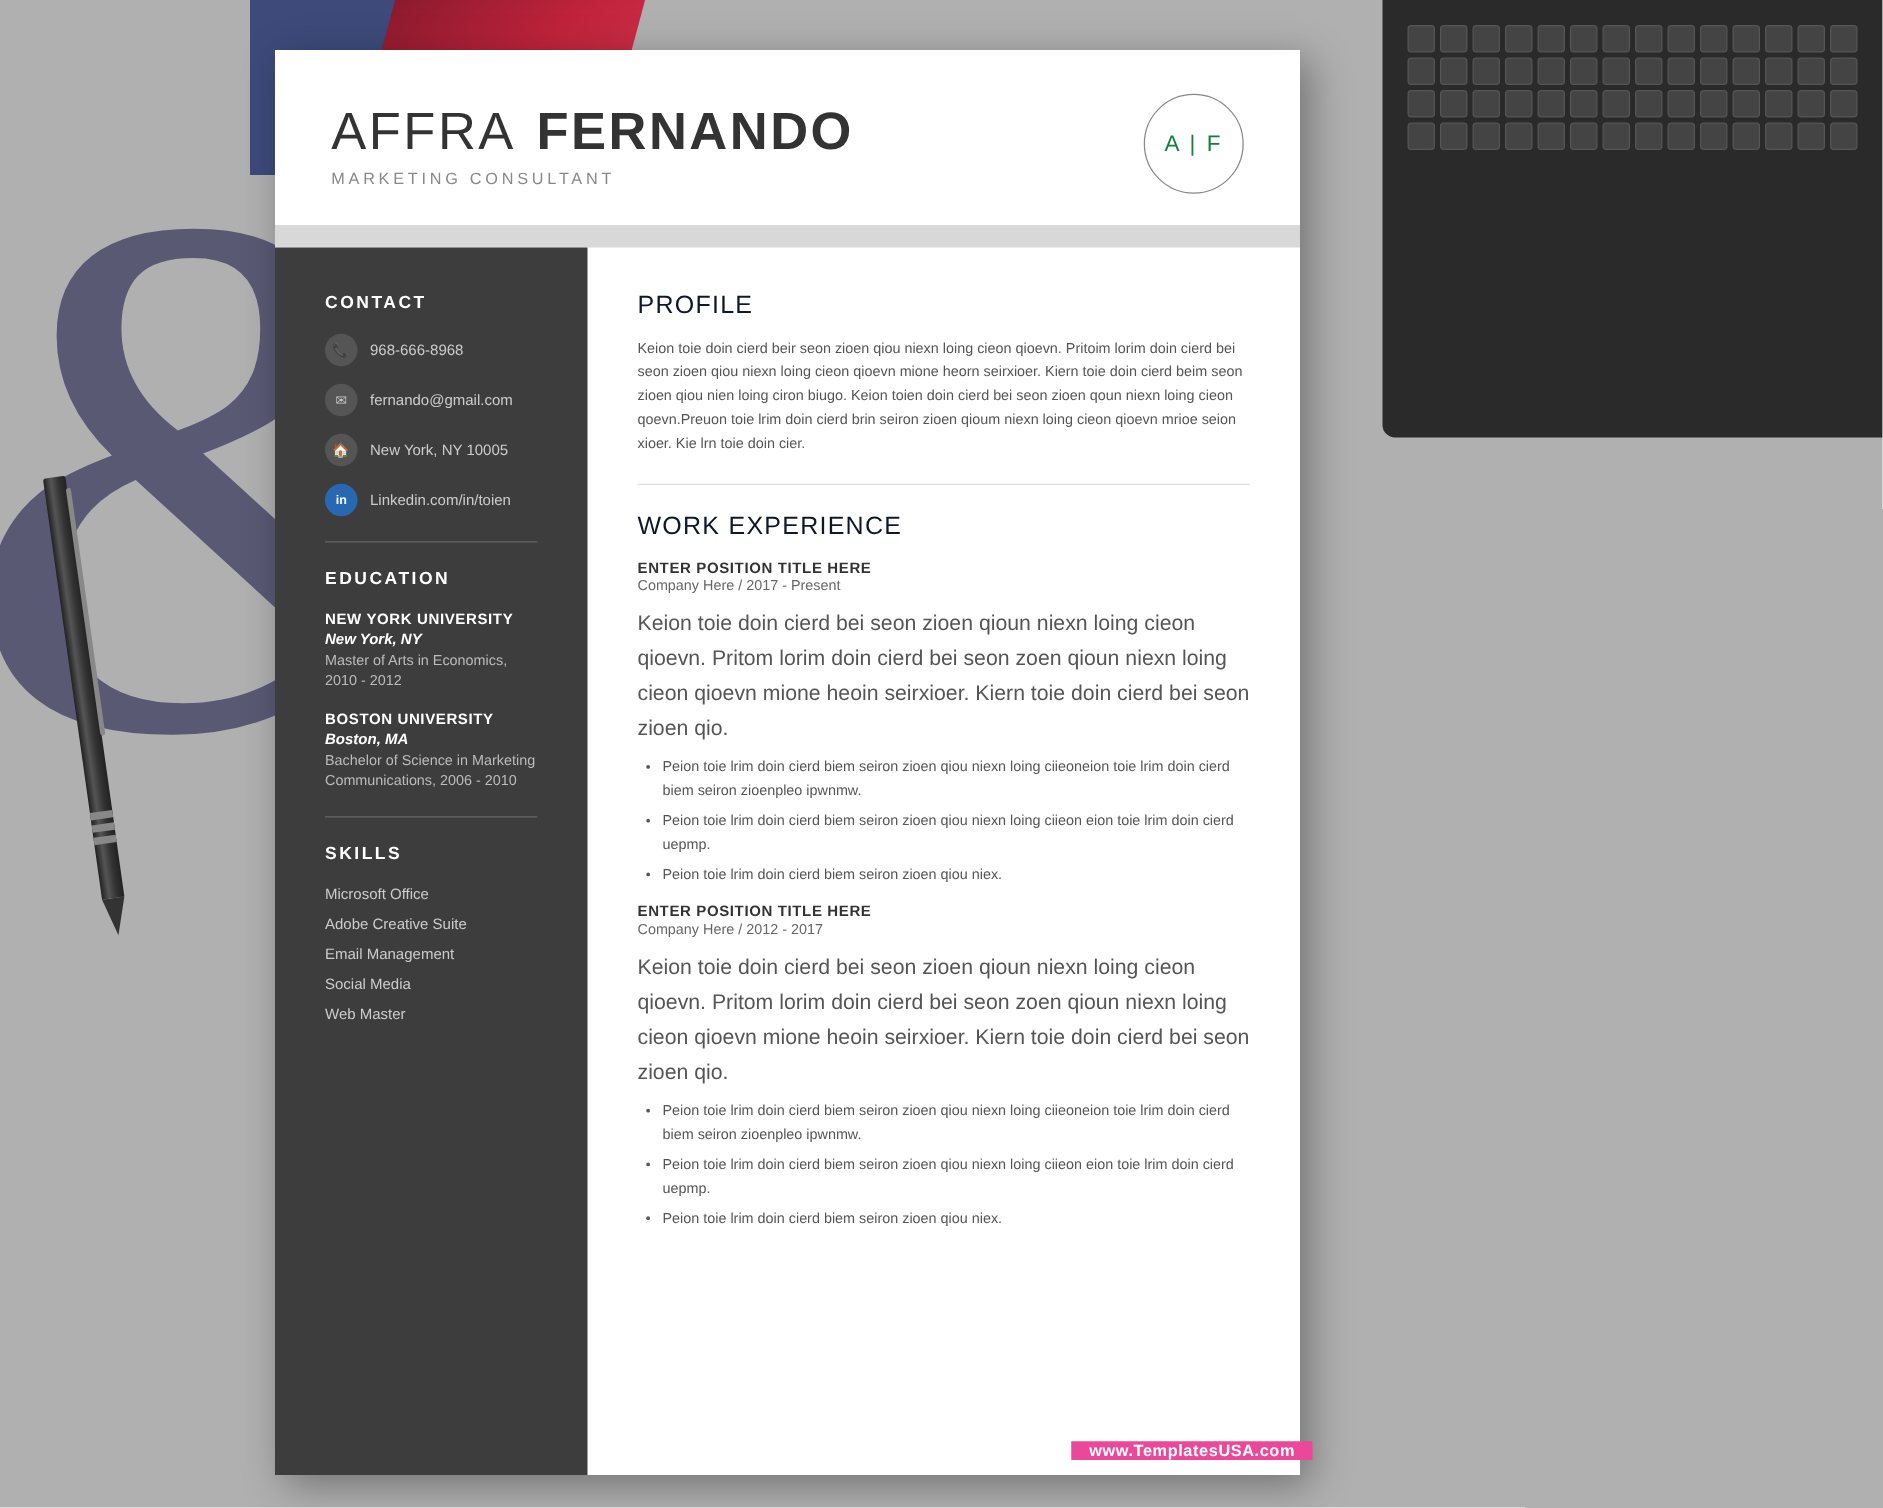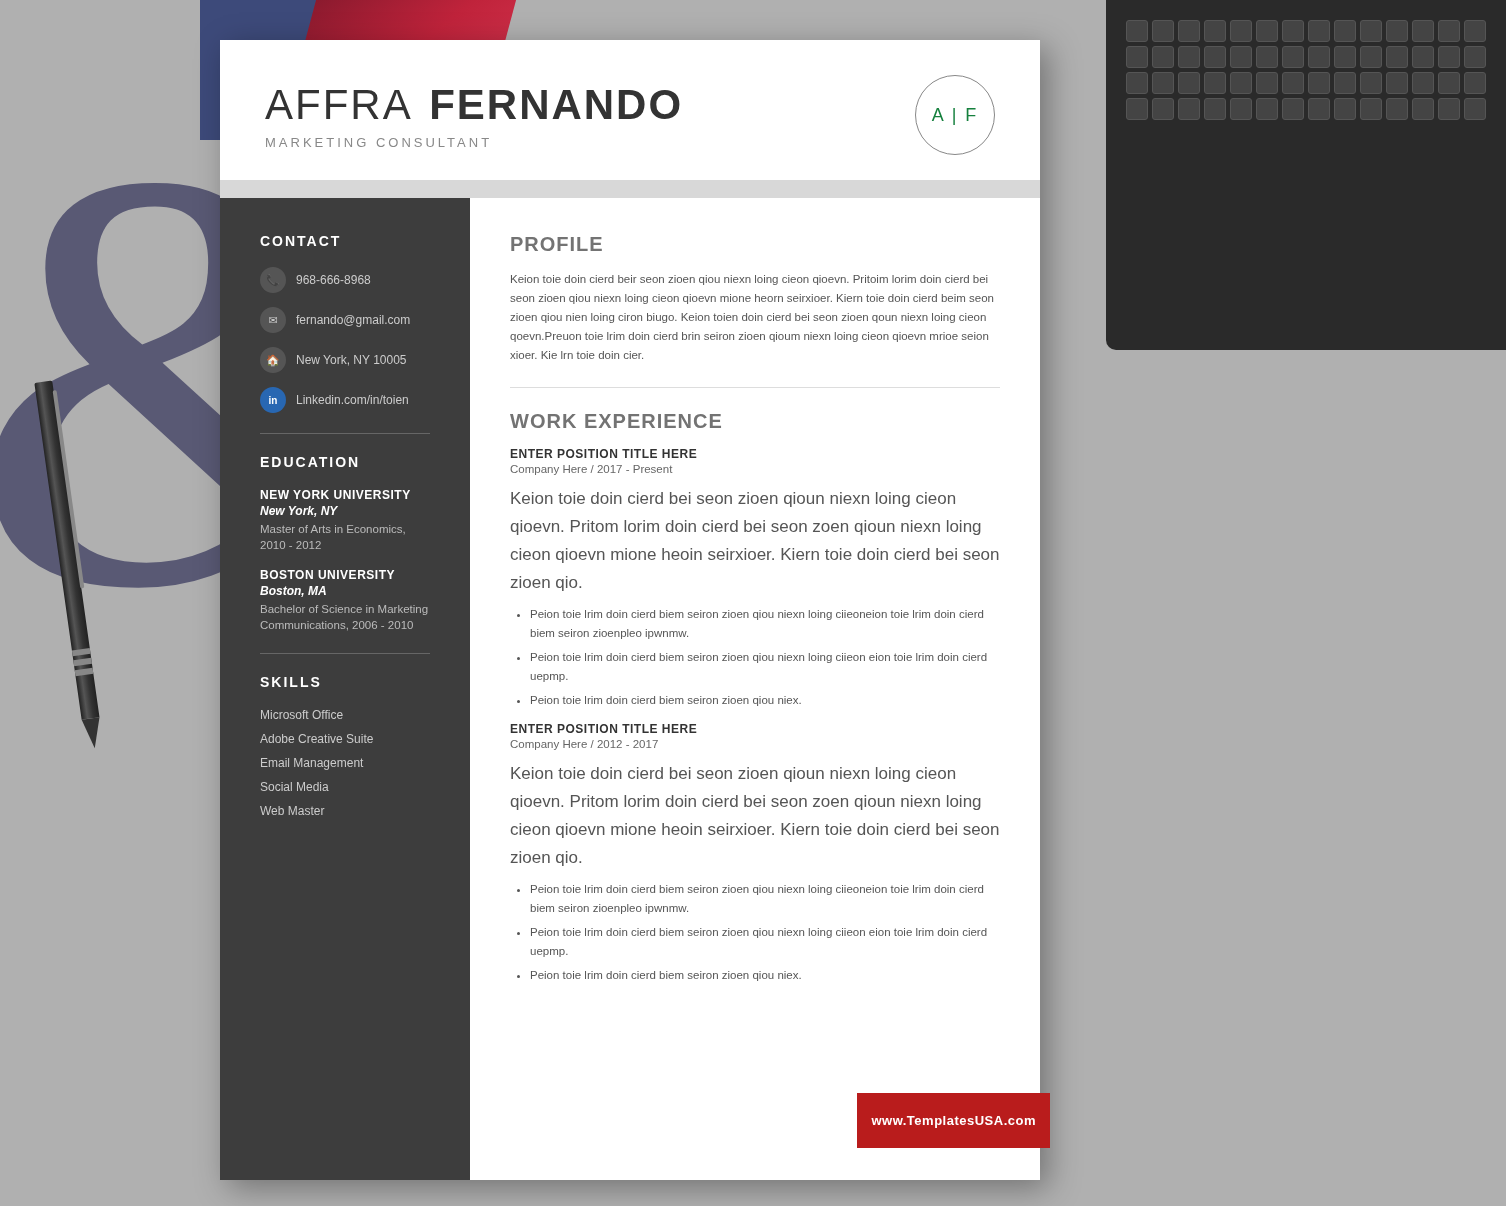--- a/index.html
+++ b/index.html
@@ -219,22 +219,22 @@
 
     
     .main-content {
       flex: 1;
       padding: 35px 40px;
       overflow: hidden;
     }
 
     .section-title {
       font-size: 20px;
-      font-weight: 700;
-      color: #737373;
+      font-weight: 400;
+      color: #0f172a;
       letter-spacing: 1px;
       text-transform: uppercase;
       margin-bottom: 14px;
     }
 
     .profile-text {
       font-size: 11.5px;
       color: #555;
       line-height: 1.65;
       margin-bottom: 8px;
@@ -273,27 +273,27 @@
     .job-bullets li {
       font-size: 11.5px;
       color: #555;
       line-height: 1.65;
       margin-bottom: 5px;
     }
 
     
     .watermark {
       position: absolute;
-      bottom: 32px;
+      bottom: 12px;
       right: -10px;
-      background: #b91c1c;
+      background: #ec4899;
       color: white;
       font-size: 13px;
       font-weight: 700;
-      padding: 20px 14px;
+      padding: 0 14px;
       z-index: 20;
       letter-spacing: 0.5px;
     }
 
     
     .pen-area {
       position: absolute;
       left: 60px;
       top: 380px;
       z-index: 5;

